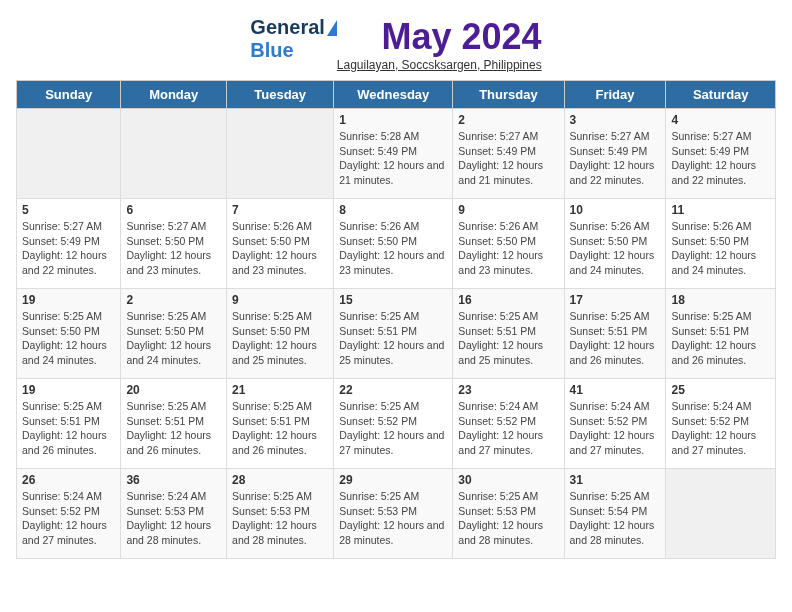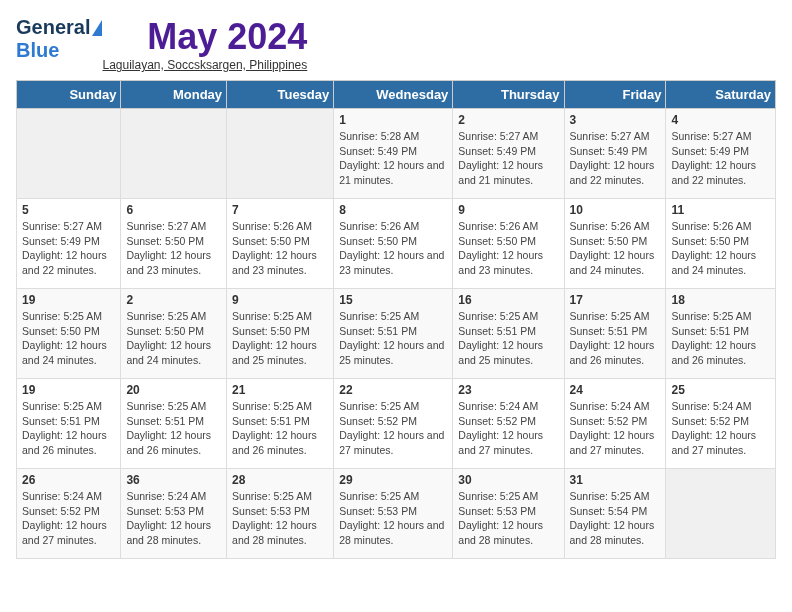--- a/index.html
+++ b/index.html
@@ -5,21 +5,21 @@
     * { box-sizing: border-box; margin: 0; padding: 0; }
     body {
       font-family: Arial, sans-serif;
       background: #fff;
       width: 792px;
       min-height: 612px;
       padding: 16px;
     }
     .header-top {
       display: flex;
-      justify-content: flex-start;
+      justify-content: center;
       align-items: flex-start;
       margin-bottom: 4px;
     }
     .logo {
       display: flex;
       flex-direction: column;
       align-items: flex-start;
     }
     .title-block {
       text-align: right;
@@ -40,21 +40,21 @@
       margin-top: 8px;
     }
     thead tr {
       background-color: #2e6da4;
       color: #fff;
     }
     thead th {
       padding: 6px 4px;
       font-size: 13px;
       font-weight: bold;
-      text-align: right;
+      text-align: center;
       border: 1px solid #ccc;
     }
     tbody tr {
       vertical-align: top;
     }
     tbody tr:nth-child(odd) {
       background-color: #f9f9f9;
     }
     tbody tr:nth-child(even) {
       background-color: #fff;
@@ -282,21 +282,21 @@
 Sunset: 5:52 PM
 Daylight: 12 hours and 27 minutes.</div>
           </td>
           <td>
             <span class="day-num">23</span>
             <div class="cell-text" style="white-space: pre-line;">Sunrise: 5:24 AM
 Sunset: 5:52 PM
 Daylight: 12 hours and 27 minutes.</div>
           </td>
           <td>
-            <span class="day-num">24</span>
+            <span class="day-num">41</span>
             <div class="cell-text" style="white-space: pre-line;">Sunrise: 5:24 AM
 Sunset: 5:52 PM
 Daylight: 12 hours and 27 minutes.</div>
           </td>
           <td>
             <span class="day-num">25</span>
             <div class="cell-text" style="white-space: pre-line;">Sunrise: 5:24 AM
 Sunset: 5:52 PM
 Daylight: 12 hours and 27 minutes.</div>
           </td>

